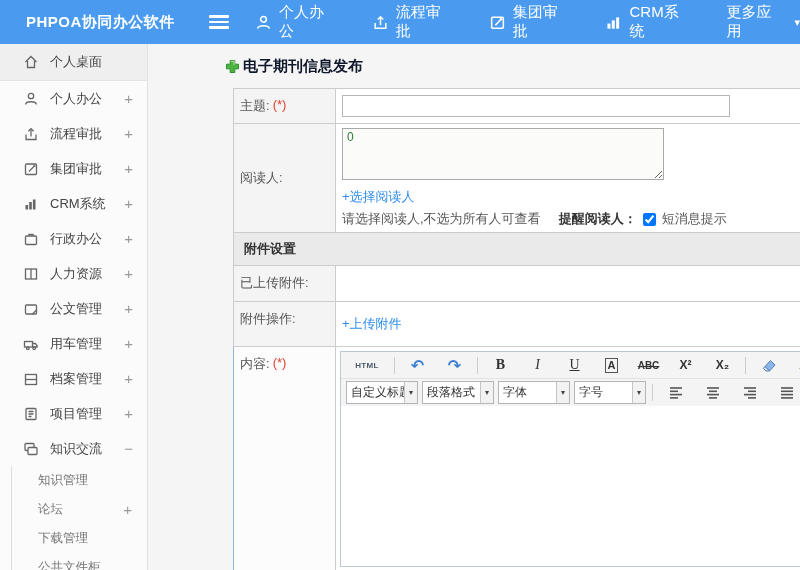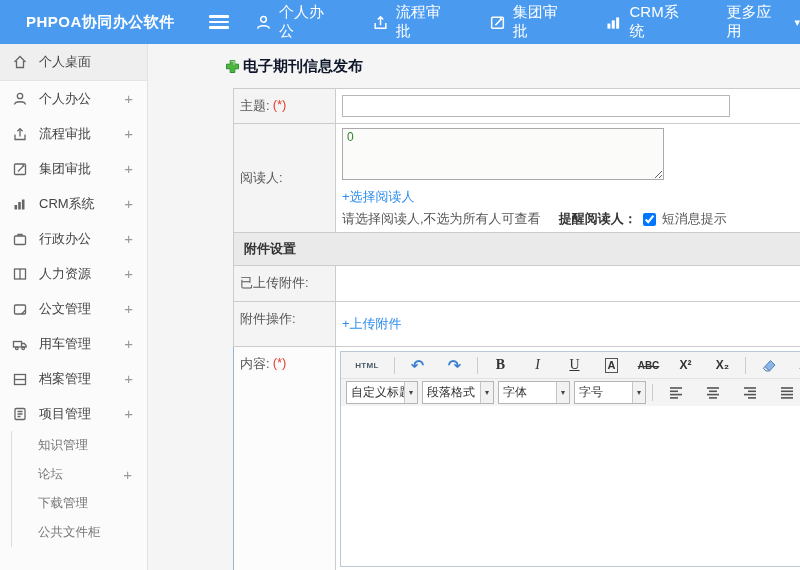--- a/index.html
+++ b/index.html
@@ -13,21 +13,21 @@
   .hamburger { width:20px; display:flex; flex-direction:column; gap:3px; margin-right:26px; cursor:pointer; }
   .hamburger i { display:block; height:2.5px; background:#fff; border-radius:1px; }
   .topnav { display:flex; align-items:center; gap:34px; }
   .topnav .nav-item { display:flex; align-items:center; gap:7px; font-size:15px; cursor:pointer; }
   .topnav svg { display:block; }
   .caret { font-size:11px; margin-left:2px; }
 
   
   .sidebar { position:absolute; top:44px; left:0; width:148px; bottom:0;
     background:#fbfbfb; border-right:1px solid #e2e2e2; overflow:hidden; }
-  .side-item { height:35px; display:flex; align-items:center; padding-left:12px;
+  .side-item { height:35px; display:flex; align-items:center; padding-left:23px;
     color:#444; font-size:13px; cursor:pointer; }
   .side-item.active { background:#efefef; border-bottom:1px solid #e4e4e4; height:37px; }
   .side-item .s-icon { width:16px; height:16px; margin-right:11px; display:inline-flex; }
   .side-item .s-suffix { margin-left:auto; margin-right:14px; color:#999; font-size:15px; font-weight:300; }
   .side-sub { border-left:1px solid #ddd; margin-left:11px; }
   .side-sub .side-item { height:29px; color:#777; padding-left:26px; font-size:12.5px; }
   .side-sub .s-suffix { margin-right:15px; }
   .s-icon svg { stroke:#666; fill:none; stroke-width:1.3; }
 
   
@@ -256,20 +256,30 @@
   <div class="side-item">
     <span class="s-icon">
       <svg width="16" height="16" viewBox="0 0 16 16">
           <rect x="3" y="2.5" width="10" height="11" rx="1"></rect>
           <path d="M5.5 5.5 H10.5 M5.5 8 H10.5 M5.5 10.5 H8.5"></path>
         </svg>
       </span>
     <span>项目管理</span>
     <span class="s-suffix">+</span>
   </div>
+  <div class="side-item">
+    <span class="s-icon">
+      <svg width="16" height="16" viewBox="0 0 16 16">
+          <rect x="2" y="2.5" width="9" height="7" rx="1"></rect>
+          <rect x="5" y="6.5" width="9" height="7" rx="1" fill="#fbfbfb"></rect>
+        </svg>
+      </span>
+    <span>知识交流</span>
+    <span class="s-suffix">−</span>
+  </div>
   <div class="side-sub">
     <div class="side-item">
       <span>知识管理</span>
       <span class="s-suffix"></span>
     </div>
     <div class="side-item">
       <span>论坛</span>
       <span class="s-suffix">+</span>
     </div>
     <div class="side-item">

